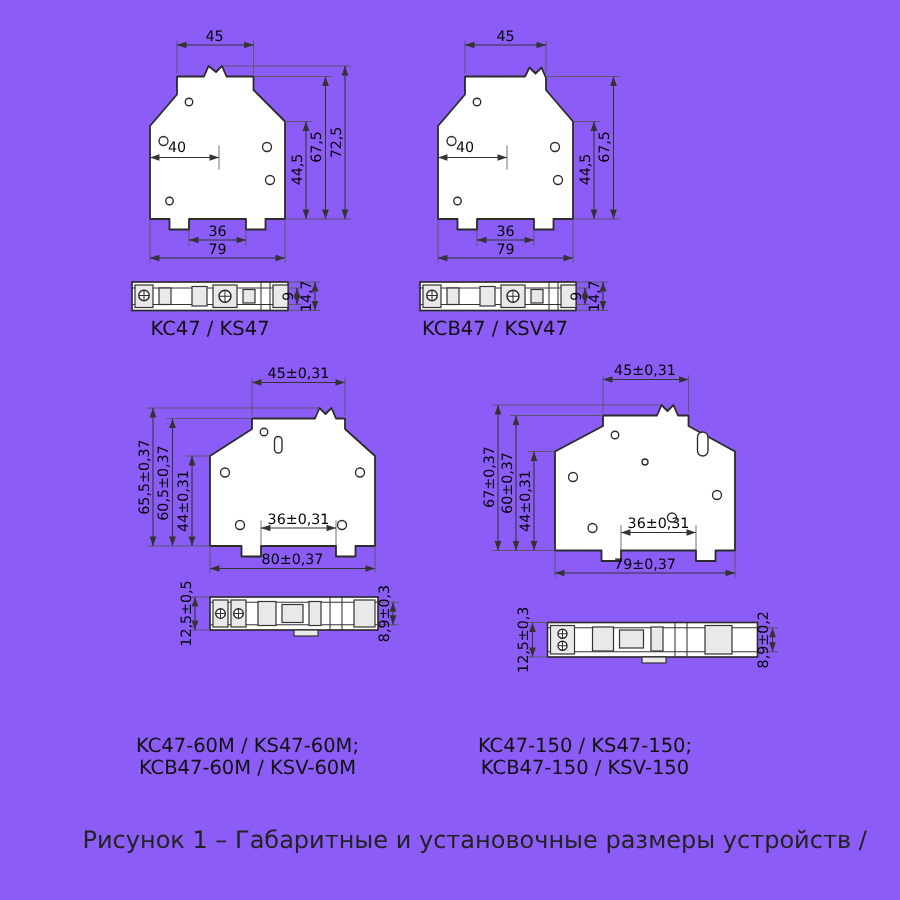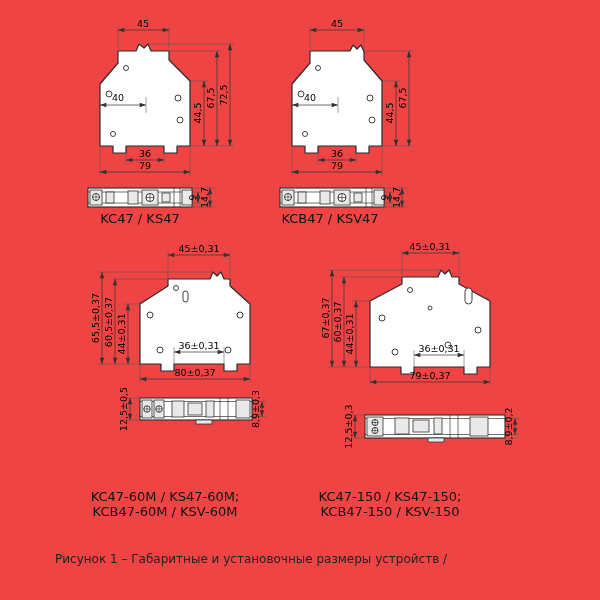--- a/index.html
+++ b/index.html
@@ -1,31 +1,31 @@
 <!DOCTYPE html>
 <html><head>
 <meta charset="utf-8">
 <style>
   html,body{margin:0;padding:0;background:#fff;}
-  .page{position:relative;width:600px;height:600px;background:#ef4444;
+  .page{position:relative;width:600px;height:600px;background:#8b5cf6;
         font-family:"DejaVu Sans",sans-serif;overflow:hidden;}
   svg{display:block;}
   svg text{font-family:"DejaVu Sans",sans-serif;}
   .outline{fill:#ffffff;stroke:#2b2b2b;stroke-width:1.2;stroke-linejoin:round;}
   .hole{fill:#ffffff;stroke:#2b2b2b;stroke-width:0.9;}
   .slot{fill:#ffffff;stroke:#2b2b2b;stroke-width:0.9;}
   .dim{stroke:#333;stroke-width:0.7;}
   .ext{stroke:#555;stroke-width:0.55;}
   .dimtext{font-size:9.5px;fill:#000;text-anchor:middle;}
   .devlabel{font-size:13px;fill:#111;text-anchor:middle;}
   .det{fill:#e9e9e9;stroke:#333;stroke-width:0.8;}
   .detline{stroke:#333;stroke-width:0.7;fill:none;}
   .screw{fill:#ffffff;stroke:#222;stroke-width:0.9;}
   .strip{fill:#ffffff;stroke:#2b2b2b;stroke-width:1.1;}
-  .caption{position:absolute;left:55px;top:551px;font-size:12px;color:#222;line-height:17px;}
+  .caption{position:absolute;left:55px;top:551px;font-size:16px;color:#222;line-height:17px;}
 </style>
 </head>
 <body>
 
 <div class="page">
 <svg width="600" height="535" viewBox="0 0 600 535">
   <defs>
     <marker id="arr" viewBox="0 0 10 10" refX="9.5" refY="5" markerWidth="7" markerHeight="7" orient="auto-start-reverse" markerUnits="userSpaceOnUse">
       <path d="M0.5,1.8 L9.5,5 L0.5,8.2 Z" fill="#333"></path>
     </marker>

